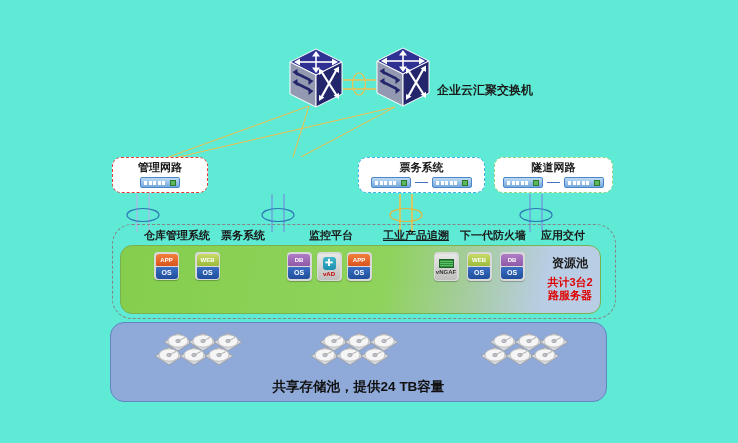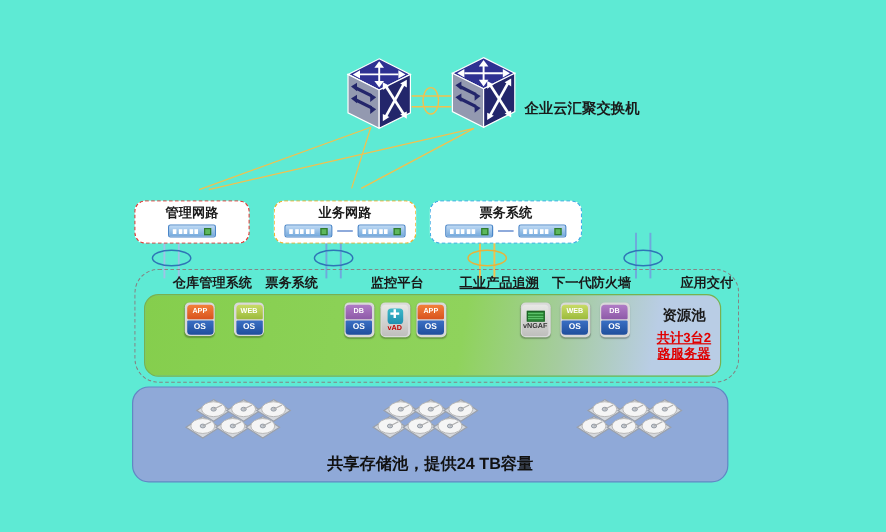--- a/index.html
+++ b/index.html
@@ -7,21 +7,21 @@
           font-family:"Liberation Sans","DejaVu Sans",sans-serif;color:#1a1a1a;}
   .abs{position:absolute;}
   svg.wires{position:absolute;left:0;top:0;z-index:1;}
 
   
   .cube{width:56px;height:60px;z-index:3;}
 
   .core-label{left:437px;top:82px;font-size:12px;font-weight:bold;z-index:3;}
 
   
-  .net-box{top:167px;height:36px;border:1.6px dashed var(--bc);border-radius:9px;
+  .net-box{top:157px;height:36px;border:1.6px dashed var(--bc);border-radius:9px;
            background:#fff;z-index:3;box-sizing:border-box;}
   .net-title{text-align:center;font-size:11px;font-weight:bold;margin-top:2px;}
   .sw-row{display:flex;align-items:center;justify-content:center;gap:4px;margin-top:2px;}
   .sw{width:40px;height:11px;background:linear-gradient(#BFDAF4,#74A9DC);
       border:1px solid #4A86C8;border-radius:2px;display:flex;align-items:center;
       padding:0 3px;gap:1.5px;box-sizing:border-box;}
   .sw i{width:3px;height:4px;background:#fff;}
   .sw b{margin-left:auto;width:6px;height:6px;background:#5CB85C;border:1px solid #2F7A2F;box-sizing:border-box;}
   .sw-link{width:13px;height:0;border-top:1.4px solid #4472C4;}
 
@@ -30,21 +30,21 @@
                   border-radius:20px;z-index:2;box-sizing:border-box;background:transparent;}
   .app-label{top:228px;font-size:11px;font-weight:bold;transform:translateX(-50%);
              white-space:nowrap;z-index:3;text-align:right;}
 
   
   .green-pool{left:120px;top:245px;width:481px;height:69px;border-radius:12px;z-index:3;
               background:linear-gradient(100deg,#85CE4D 0%,#8FD35C 55%,#A5CC9E 72%,#B9CDE5 88%,#B9CDE5 100%);
               border:1px solid #79B050;box-sizing:border-box;}
   .pool-title{left:538px;top:255px;width:64px;text-align:center;font-size:12px;font-weight:bold;z-index:4;}
   .pool-note{left:538px;top:276px;width:64px;text-align:center;font-size:11px;font-weight:bold;
-             color:#E00000;line-height:13px;z-index:4;text-decoration:underline;}
+             color:#E00000;line-height:13px;z-index:4;}
 
   .cluster{position:absolute;width:108px;z-index:4;}
   .vm-row{display:flex;justify-content:center;gap:6px;}
   .vm-stack{background:#D9D9D9;border-radius:4px;padding:1.5px;box-shadow:0 1px 1px rgba(0,0,0,.25);}
   .vm-top{width:22px;height:12px;border-radius:3px 3px 1px 1px;color:#fff;font-size:6px;font-weight:bold;
           display:flex;align-items:center;justify-content:center;}
   .t-app{background:linear-gradient(#F2803B,#D9531E);}
   .t-web{background:linear-gradient(#C8DB67,#9CBB3C);}
   .t-db{background:linear-gradient(#B07CC6,#8E5AA8);}
   .vm-os{width:22px;height:12px;margin-top:1px;border-radius:1px 1px 3px 3px;
@@ -179,44 +179,44 @@
       <span class="sw">
           <i></i>
           <i></i>
           <i></i>
           <i></i>
           <i></i>
           <b></b>
         </span>
     </div>
   </div>
-  <div class="abs net-box" style="left:228px;width:119px;--bc:#F2B330;">
-    <div class="net-title">业务网路</div>
+  <div class="abs net-box" style="left:358px;width:127px;--bc:#45AEE5;">
+    <div class="net-title">票务系统</div>
     <div class="sw-row">
       <span class="sw">
           <i></i>
           <i></i>
           <i></i>
           <i></i>
           <i></i>
           <b></b>
         </span>
       <span class="sw-link"></span>
       <span class="sw">
           <i></i>
           <i></i>
           <i></i>
           <i></i>
           <i></i>
           <b></b>
         </span>
     </div>
   </div>
-  <div class="abs net-box" style="left:358px;width:127px;--bc:#45AEE5;">
-    <div class="net-title">票务系统</div>
+  <div class="abs net-box" style="left:494px;width:119px;--bc:#8CD47E;">
+    <div class="net-title">隧道网路</div>
     <div class="sw-row">
       <span class="sw">
           <i></i>
           <i></i>
           <i></i>
           <i></i>
           <i></i>
           <b></b>
         </span>
       <span class="sw-link"></span>
@@ -231,21 +231,21 @@
     </div>
   </div>
 
   <div class="abs pool-container"></div>
 
   <span class="abs app-label" style="left:177px;">仓库管理系统</span>
   <span class="abs app-label" style="left:243px;">票务系统</span>
   <span class="abs app-label" style="left:331px;">监控平台</span>
   <span class="abs app-label" style="left:416px;text-decoration:underline;">工业产品追溯</span>
   <span class="abs app-label" style="left:493px;">下一代防火墙</span>
-  <span class="abs app-label" style="left:589px;">应用交付</span>
+  <span class="abs app-label" style="left:563px;">应用交付</span>
 
   <div class="abs green-pool"></div>
   <div class="abs pool-title">资源池</div>
   <div class="abs pool-note">
     <div>共计3台2</div>
     <div>路服务器</div>
   </div>
 
   <div class="cluster" style="left:133px;top:252px;">
     <div class="vm-row" style="gap:16px;">

